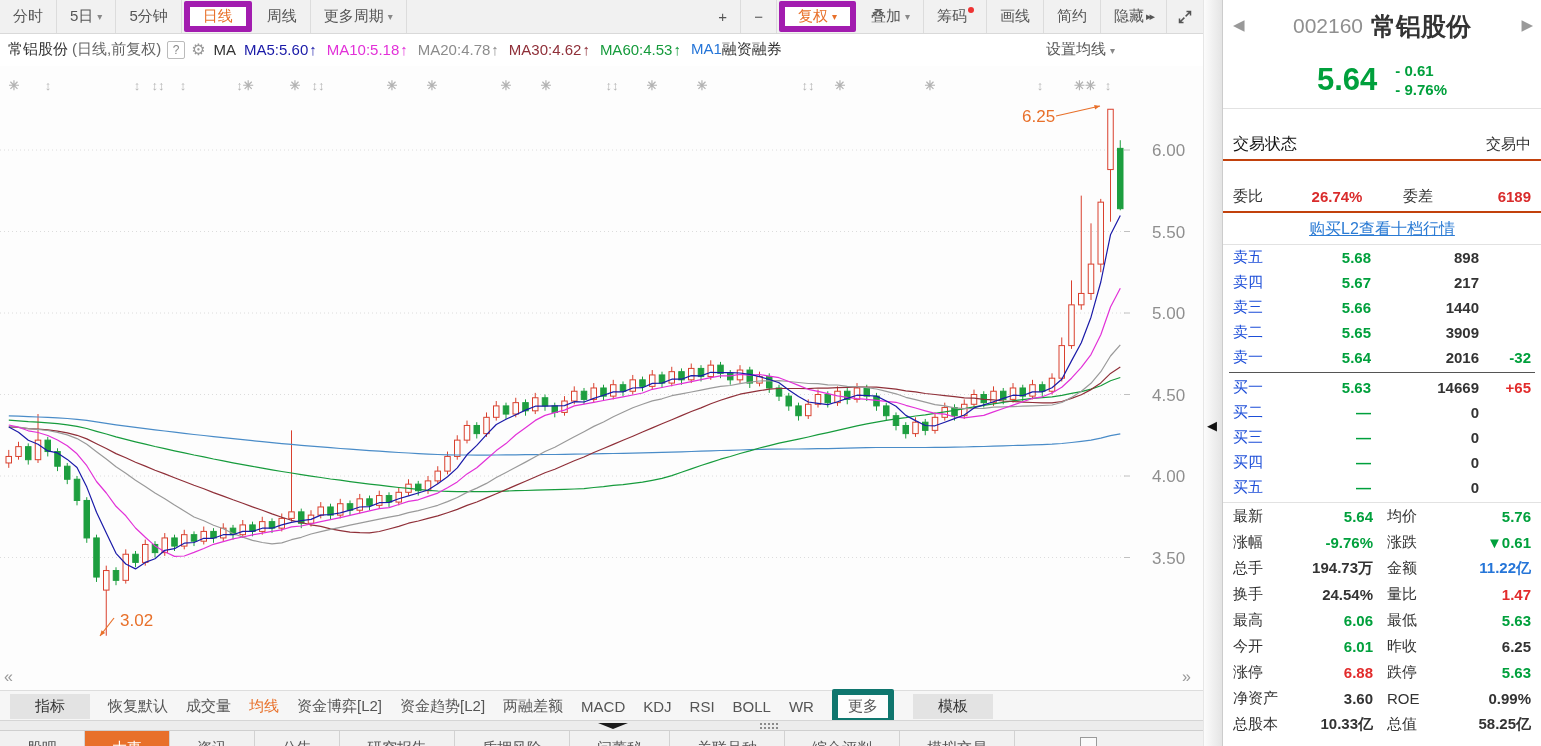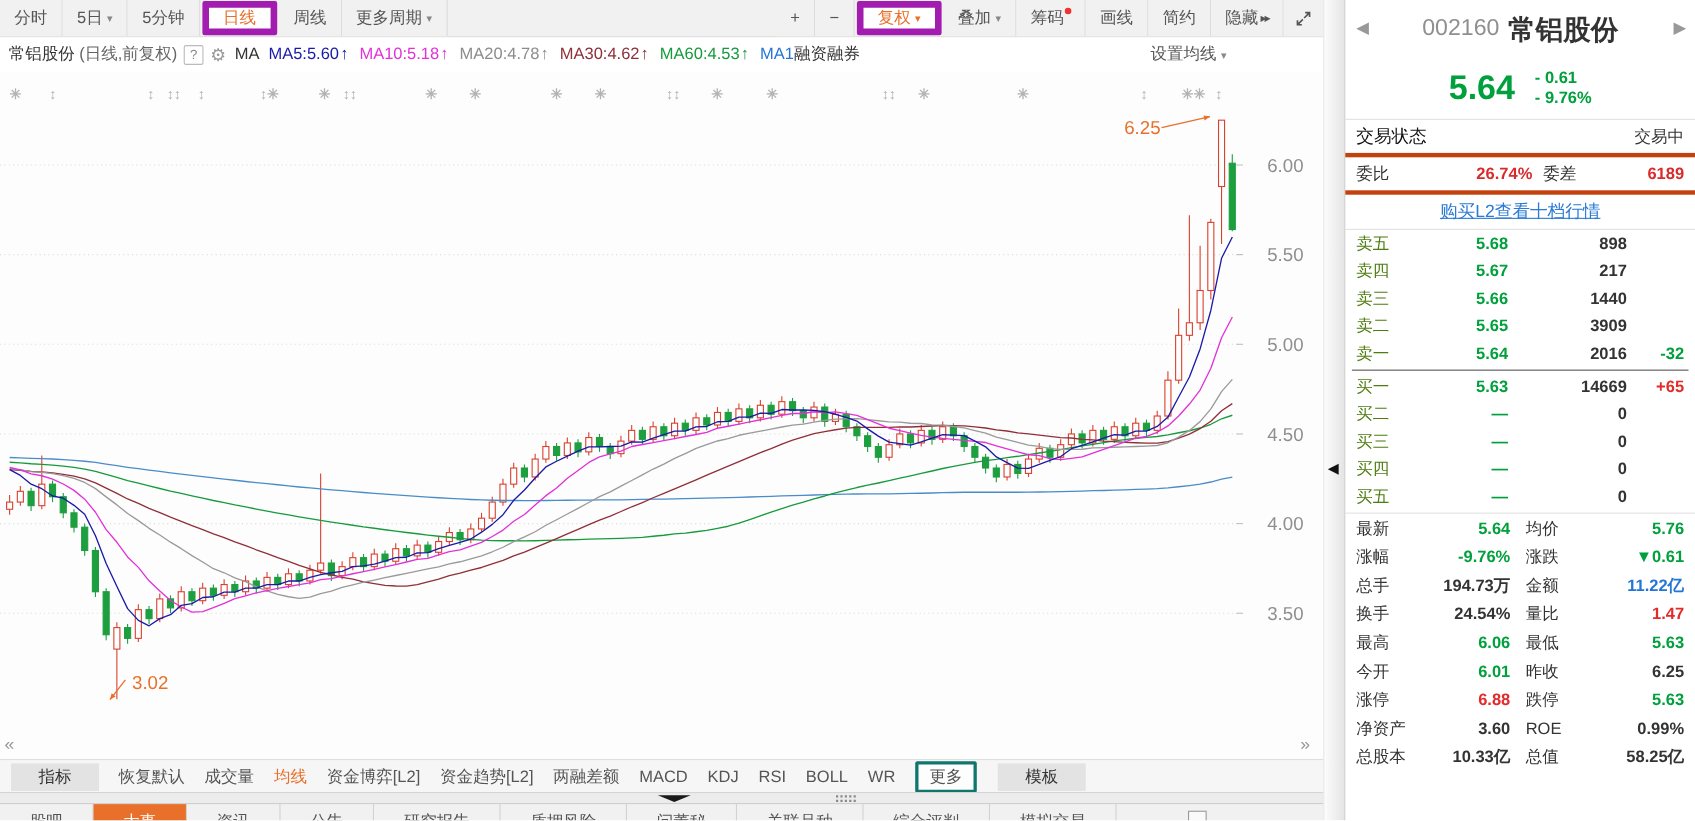--- a/index.html
+++ b/index.html
@@ -34,21 +34,21 @@
   .ma-settings{margin-left:auto;margin-right:88px;color:#555;cursor:pointer;}
   .ma-settings .caret{font-size:10px;color:#888;margin-left:4px;}
   
   .chart-area{position:absolute;top:66px;left:0;width:1203px;height:624px;background:#fdfdfd;}
   
   .ind-bar{position:absolute;top:690px;left:0;width:1203px;height:30px;background:#f6f6f6;
            border-top:1px solid #ddd;display:flex;align-items:center;font-size:15px;color:#555;}
   .ind-item{margin:0 9px;cursor:pointer;white-space:nowrap;}
   .ind-item.box{background:#e3e3e3;padding:3px 25px;margin-left:10px;color:#333;}
   .ind-item.active{color:#e8702a;}
-  .ind-item.bordered{border:3px solid #0f766e;background:#fdfdfd;padding:2px 10px;border-radius:2px;}
+  .ind-item.bordered{border:6px solid #0f766e;background:#fdfdfd;padding:2px 10px;border-radius:2px;}
   
   .splitter{position:absolute;top:720px;left:0;width:1203px;height:10px;background:#ececec;
             border-top:1px solid #d5d5d5;cursor:row-resize;}
   .split-arrow{position:absolute;left:598px;top:2px;width:0;height:0;
                border-left:15px solid transparent;border-right:15px solid transparent;border-top:6px solid #1a1a1a;}
   .split-handle{position:absolute;left:760px;top:2px;width:18px;height:2px;
                 border-top:2px dotted #8a8a8a;border-bottom:2px dotted #8a8a8a;}
   
   .tabs2{position:absolute;top:730px;left:0;width:1203px;height:16px;background:#f1f1f1;display:flex;
          border-top:1px solid #cfcfcf;overflow:hidden;}
@@ -64,31 +64,31 @@
   .panel{position:absolute;left:1222px;top:0;width:319px;height:746px;background:#fff;
          border-left:1px solid #ccc;box-sizing:border-box;font-size:15px;}
   .p-header{position:relative;height:52px;display:flex;align-items:center;justify-content:center;gap:8px;}
   .p-arrow{position:absolute;top:16px;color:#999;font-size:15px;cursor:pointer;}
   .p-arrow.left{left:10px;} .p-arrow.right{right:8px;}
   .p-code{color:#8f8f8f;font-size:21px;}
   .p-name{color:#333;font-size:25px;font-weight:bold;}
   .p-price{display:flex;justify-content:center;align-items:center;gap:18px;height:56px;border-bottom:1px solid #e2e2e2;}
   .big-price{font-size:31px;font-weight:bold;color:#00a03c;}
   .deltas{display:flex;flex-direction:column;font-size:15px;font-weight:bold;color:#00a03c;line-height:19px;}
-  .p-row{display:flex;height:30px;align-items:center;padding:0 10px;border-bottom:4px solid #c2410c;}
+  .p-row{display:flex;height:30px;align-items:center;padding:0 10px;border-bottom:2px solid #c2410c;margin-top:20px;}
   .status-label{font-size:16px;color:#111;}
   .status-value{margin-left:auto;color:#333;}
   .wb-label{color:#333;width:48px;}
-  .wb-val{flex:1;text-align:right;color:#d92b2b;font-weight:bold;padding-right:10px;}
+  .wb-val{flex:1;text-align:center;color:#d92b2b;font-weight:bold;padding-right:10px;}
   .wc-label{color:#333;width:50px;}
   .wc-val{width:78px;text-align:right;color:#d92b2b;font-weight:bold;}
   .l2-link{height:31px;line-height:31px;text-align:center;color:#2b7bd4;text-decoration:underline;
            border-bottom:1px solid #e2e2e2;cursor:pointer;font-size:16px;}
   .lvl-row{display:flex;height:25px;align-items:center;padding:0 10px;}
-  .lvl-label{width:46px;color:#4d7c0f;}
+  .lvl-label{width:46px;color:#1d4ed8;}
   .lvl-price{width:92px;text-align:right;font-weight:bold;}
   .lvl-vol{flex:1;text-align:right;color:#333;font-weight:bold;}
   .lvl-delta{width:52px;text-align:right;font-weight:bold;}
   .sell-buy-sep{border-top:1px solid #555;margin:2px 6px 2px 6px;}
   .stats{border-top:1px solid #e2e2e2;margin-top:2px;}
   .stat-row{display:flex;height:26px;align-items:center;padding:0 10px;}
   .st-ll{width:64px;color:#333;}
   .st-lv{flex:1;text-align:right;font-weight:bold;}
   .st-rl{width:68px;margin-left:14px;color:#333;}
   .st-rv{flex:1;text-align:right;font-weight:bold;}

